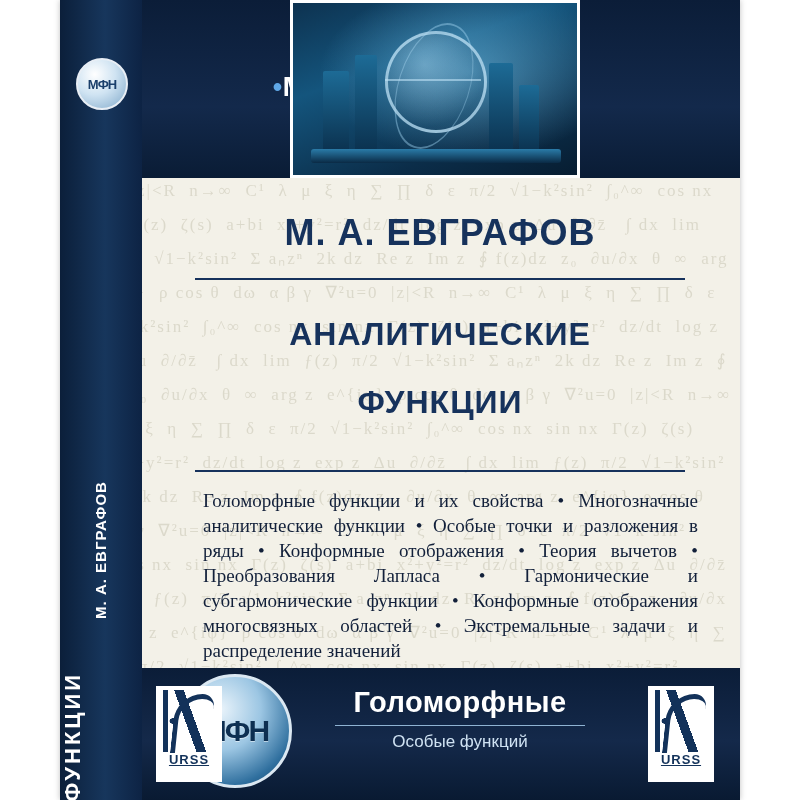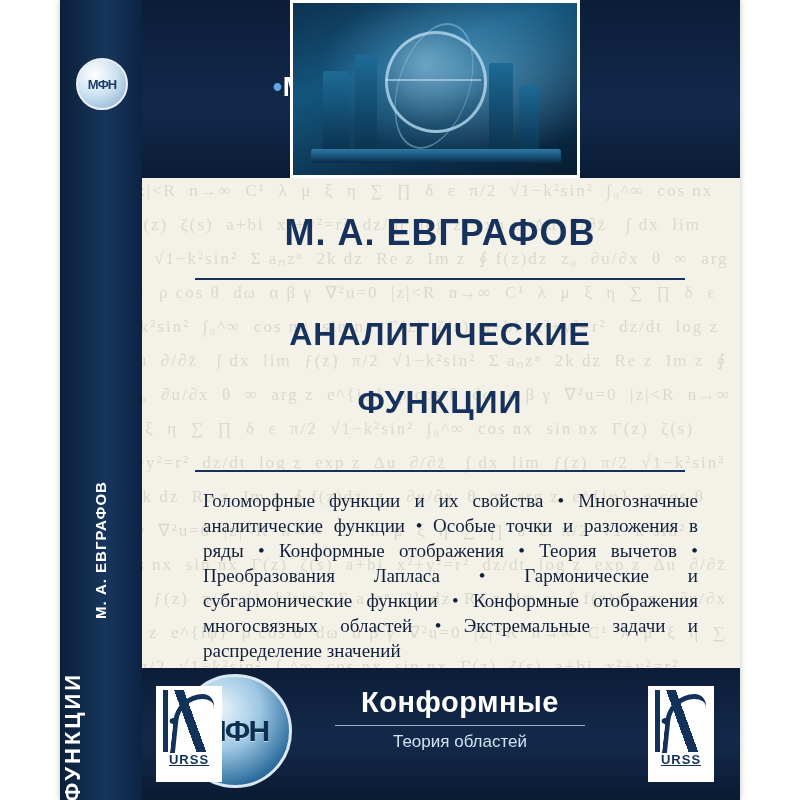--- a/index.html
+++ b/index.html
@@ -368,23 +368,23 @@
 
     <div class="rule" id="rule-bottom"></div>
 
     <div id="contents">Голоморфные функции и их свойства • Многозначные аналитические функции • Особые точки и разложения в ряды • Конформные отображения • Теория вычетов • Преобразования Лапласа • Гармонические и субгармонические функции • Конформные отображения многосвязных областей • Экстремальные задачи и распределение значений</div>
 
     <div id="bottom-band"></div>
 
     <div id="mfn-emblem">МФН</div>
 
     <div id="bottom-texts">
-      <div id="subject">Конформные</div>
+      <div id="subject">Голоморфные</div>
       <div id="subject-rule"></div>
-      <div id="subsubject">Теория областей</div>
+      <div id="subsubject">Особые функций</div>
     </div>
 
     <div class="urss-mark" id="urss-right">
       <div class="urss-swoosh"></div>
       <div class="urss-label">URSS</div>
     </div>
 
     <div class="urss-mark" style="left:96px; top:686px; display:block;">
       <div class="urss-swoosh"></div>
       <div class="urss-label">URSS</div>

